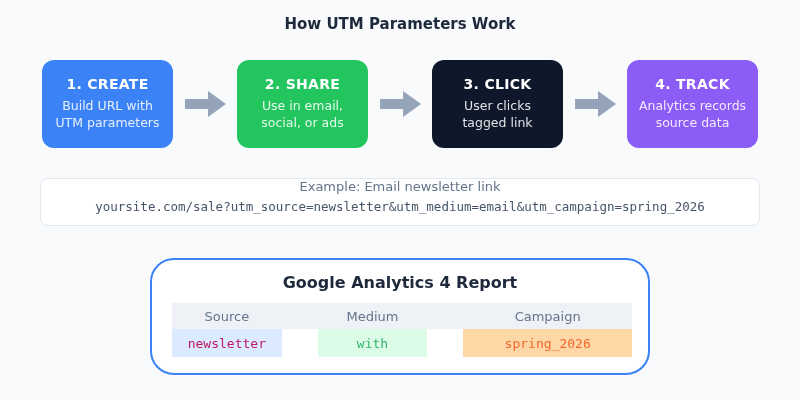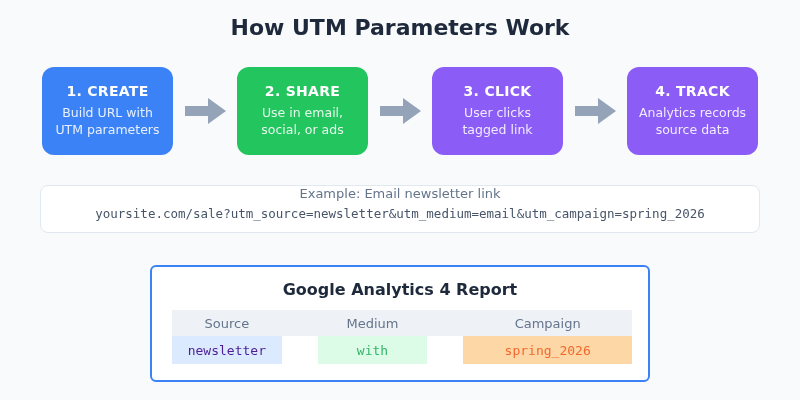--- a/index.html
+++ b/index.html
@@ -4,21 +4,21 @@
 <style>
   * { margin: 0; padding: 0; box-sizing: border-box; }
   html, body { width: 800px; height: 400px; }
   body {
     background: #f8fafc;
     font-family: "DejaVu Sans", "Liberation Sans", sans-serif;
     overflow: hidden;
   }
   .page-title {
     text-align: center;
-    font-size: 22px;
+    font-size: 15px;
     font-weight: bold;
     color: #1e293b;
     margin-top: 15px;
   }
   
   .flow-row {
     display: flex;
     align-items: center;
     justify-content: space-between;
     margin: 27px 42px 0 42px;
@@ -66,21 +66,21 @@
     font-family: "DejaVu Sans Mono", "Liberation Mono", monospace;
     font-size: 12.5px;
     color: #475569;
   }
   
   .report-card {
     width: 500px;
     margin: 32px auto 0 auto;
     background: #ffffff;
     border: 2px solid #3b82f6;
-    border-radius: 6px;
+    border-radius: 24px;
     padding: 13px 20px 16px 20px;
   }
   .report-title {
     text-align: center;
     font-size: 16px;
     font-weight: bold;
     color: #1e293b;
   }
   .report-table { margin-top: 11px; width: 460px; }
   .t-row { display: flex; gap: 36px; }
@@ -122,21 +122,21 @@
     <div class="step-title">2. SHARE</div>
     <div class="step-sub">Use in email, social, or ads</div>
   </div>
 
   <div class="flow-arrow" style="color: rgb(148, 163, 184);">
     <svg width="41" height="30" viewBox="0 0 41 30">
         <path d="M0 10 L23 10 L23 2 L41 15 L23 28 L23 20 L0 20 Z" fill="currentColor"></path>
       </svg>
   </div>
 
-  <div class="step-box" style="background-color: #8b5cf6;">
+  <div class="step-box" style="background-color: #0f172a;">
     <div class="step-title">3. CLICK</div>
     <div class="step-sub">User clicks tagged link</div>
   </div>
 
   <div class="flow-arrow" style="color: rgb(148, 163, 184);">
     <svg width="41" height="30" viewBox="0 0 41 30">
         <path d="M0 10 L23 10 L23 2 L41 15 L23 28 L23 20 L0 20 Z" fill="currentColor"></path>
       </svg>
   </div>
 
@@ -154,18 +154,18 @@
 
 <div class="report-card">
   <div class="report-title">Google Analytics 4 Report</div>
   <div class="report-table">
     <div class="t-row t-head-row">
       <div class="t-cell t-head-cell t-col-0">Source</div>
       <div class="t-cell t-head-cell t-col-1">Medium</div>
       <div class="t-cell t-head-cell t-col-2">Campaign</div>
     </div>
     <div class="t-row t-data-row">
-      <div class="t-cell t-data-cell t-col-0" style="background-color: rgb(219, 234, 254); color: #4c1d95;">newsletter</div>
+      <div class="t-cell t-data-cell t-col-0" style="background-color: rgb(219, 234, 254); color: #be185d;">newsletter</div>
       <div class="t-cell t-data-cell t-col-1" style="background-color: rgb(220, 252, 231); color: rgb(52, 181, 106);">with</div>
       <div class="t-cell t-data-cell t-col-2" style="background-color: rgb(253, 215, 166); color: rgb(242, 104, 44);">spring_2026</div>
     </div>
   </div>
 </div>
 
 </body></html>

